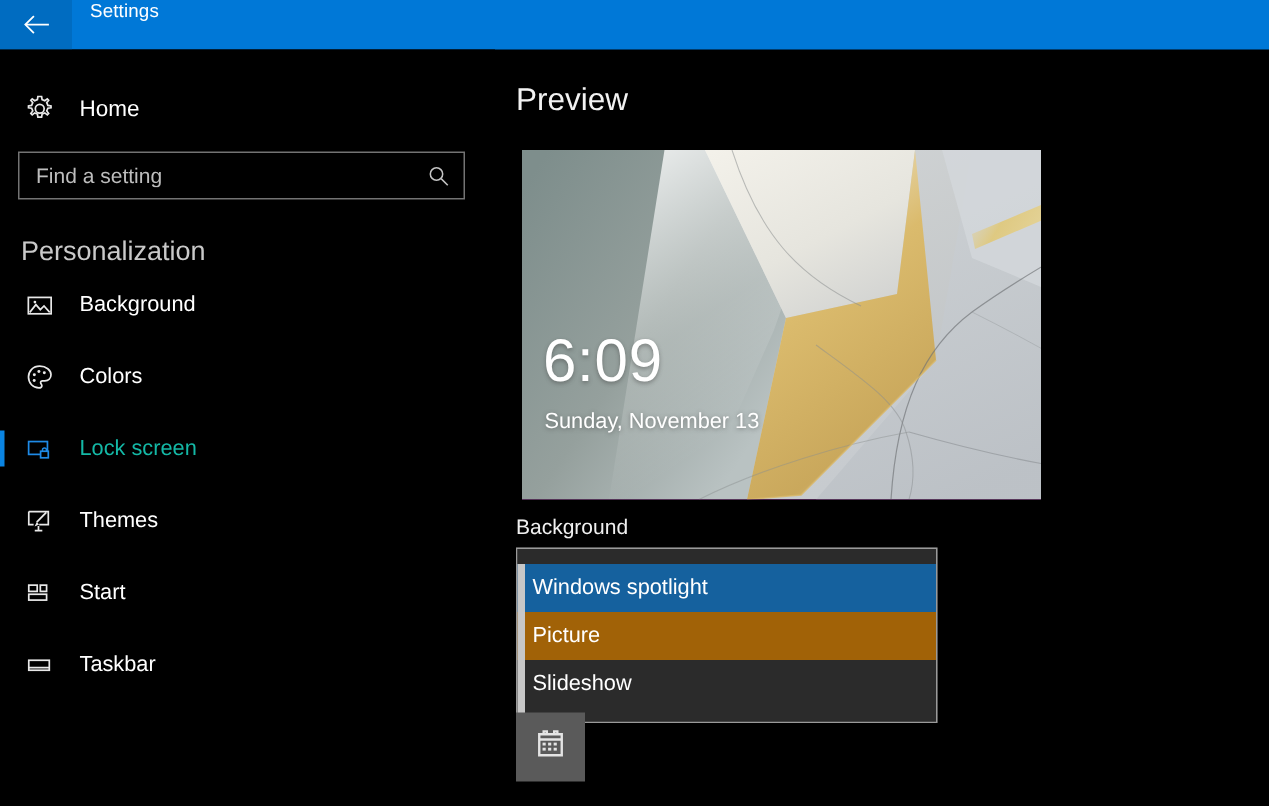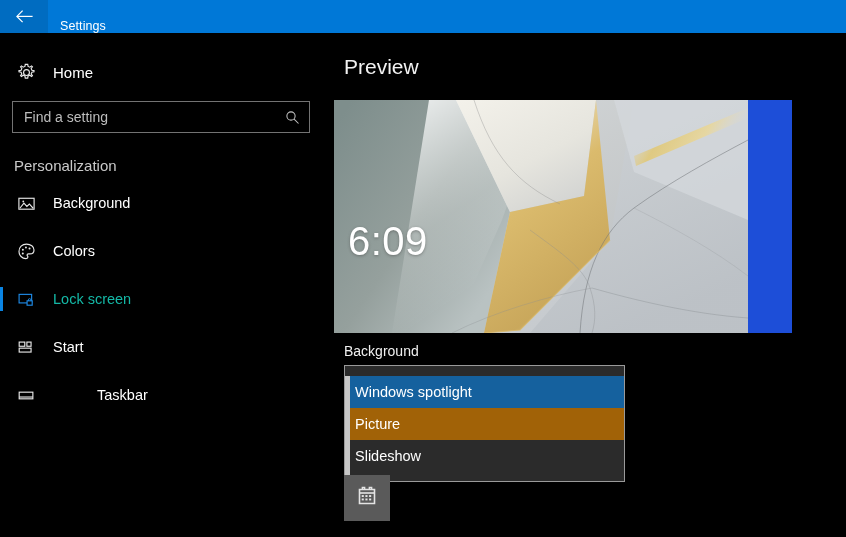--- a/index.html
+++ b/index.html
@@ -8,21 +8,21 @@
     background:#000;
     font-family:"Liberation Sans", sans-serif;
     color:#fff;
     -webkit-font-smoothing:antialiased;
   }
   #app { position:relative; width:846px; height:537px; background:#000; }
 
   
   .titlebar {
     position:absolute; left:0; top:0; width:846px; height:33px;
-    background:#0078d7; display:flex; align-items:flex-end;
+    background:#0078d7; display:flex; align-items:flex-start;
   }
   .back-btn {
     width:48px; height:33px; background:#006cc1;
     display:flex; align-items:center; justify-content:center;
     cursor:pointer;
   }
   .back-btn svg { display:block; }
   .titlebar-title {
     font-size:12.5px; color:#fff; margin-left:12px; letter-spacing:.1px;
   }
@@ -53,42 +53,42 @@
   .search-input {
     flex:1; background:transparent; border:0; outline:none;
     color:#c8c8c8; font-size:14px; font-family:"Liberation Sans", sans-serif;
     padding-left:11px;
   }
   .search-input::placeholder { color:#bdbdbd; opacity:1; }
   .search-ico { width:34px; display:flex; align-items:center; justify-content:center; cursor:pointer; }
 
   .section-head {
     position:absolute; left:14px; top:124px;
-    font-size:15px; color:#c9c9c9;
+    font-size:18px; color:#c9c9c9;
   }
 
   .navlist { position:absolute; left:0; top:147px; width:330px; }
   .nav-row.selected .lbl { color:#14b8a6; }
   .nav-row .accent {
     position:absolute; left:0; top:7px; width:3px; height:24px;
     background:#0a84e2; display:none;
   }
   .nav-row.selected .accent { display:block; }
 
   
   .main { position:absolute; left:330px; top:33px; width:516px; height:504px;text-align:center; }
   .page-title {
     position:absolute; left:14px; top:22px;
     font-size:21px; color:#f2f2f2; font-weight:normal;
   }
 
   
   .preview {
-    position:absolute; left:4px; top:67px; width:458px; height:233px;
-    overflow:hidden; background:#1d4ed8;
+    position:absolute; left:18px; top:67px; width:346px; height:233px;
+    overflow:hidden; background:#701a75;
   }
   .preview svg { display:block; width:414px; height:233px; }
   .lock-clock {
     position:absolute; left:14px; top:119px;
     font-size:40px; font-weight:300; color:#fff; letter-spacing:.5px;
     text-shadow:0 1px 3px rgba(60,60,60,.45);
     font-family:"Liberation Sans", sans-serif;
   }
   .lock-date {
     position:absolute; left:15px; top:173px;
@@ -203,36 +203,50 @@
         <span class="ico">
           <svg width="19" height="19" viewBox="0 0 20 20">
             <rect x="2.2" y="4.6" width="13.2" height="9" fill="none" stroke="#1e8ae6" stroke-width="1.2"></rect>
             <rect x="10.6" y="11.4" width="5.4" height="4.6" fill="#000" stroke="#1e8ae6" stroke-width="1.2"></rect>
             <path d="M11.9 11.6 v-1.1 a1.4 1.4 0 0 1 2.8 0 v1.1" fill="none" stroke="#1e8ae6" stroke-width="1"></path>
           </svg>
         </span>
         <span class="lbl">Lock screen</span>
       </div>
 
+      <div class="nav-row" style="margin-top:10px;">
+
+        <span class="ico">
+          <svg width="19" height="19" viewBox="0 0 20 20">
+            <path d="M2.3 3.2 H16 v9.1 H9.6" fill="none" stroke="#e8e8e8" stroke-width="1.2"></path>
+            <path d="M2.3 3.2 v9.1 h3.4" fill="none" stroke="#e8e8e8" stroke-width="1.2"></path>
+            <path d="M14.6 3.8 L7.9 10.6" fill="none" stroke="#e8e8e8" stroke-width="1.3"></path>
+            <path d="M7.9 10.6 l-1.5 3.1 3.1-1.5z" fill="#e8e8e8"></path>
+            <path d="M9.1 13.3 v3.1" fill="none" stroke="#e8e8e8" stroke-width="1.2"></path>
+            <path d="M6.5 16.6 H11.8" fill="none" stroke="#e8e8e8" stroke-width="1.2"></path>
+          </svg>
+        </span>
+        <span class="lbl">Themes</span>
+      </div>
 
       <div class="nav-row" style="margin-top:10px;">
 
         <span class="ico">
           <svg width="19" height="19" viewBox="0 0 20 20">
             <g fill="none" stroke="#e8e8e8" stroke-width="1.2">
               <rect x="2.3" y="4.3" width="5.9" height="4.4"></rect>
               <rect x="10.4" y="4.3" width="4.4" height="4.4"></rect>
               <rect x="2.3" y="10.7" width="12.5" height="4.1"></rect>
             </g>
           </svg>
         </span>
         <span class="lbl">Start</span>
       </div>
 
-      <div class="nav-row" style="margin-top:10px;gap:44px;">
+      <div class="nav-row" style="margin-top:10px;">
 
         <span class="ico">
           <svg width="19" height="19" viewBox="0 0 20 20">
             <rect x="2.3" y="6.5" width="14.4" height="7" fill="none" stroke="#e8e8e8" stroke-width="1.2"></rect>
             <path d="M2.3 11.6 H16.7" fill="none" stroke="#e8e8e8" stroke-width="1.2"></path>
           </svg>
         </span>
         <span class="lbl">Taskbar</span>
       </div>
 
@@ -304,20 +318,21 @@
         <path d="M246,233 C250,170 268,132 300,108 C336,82 380,58 414,40" fill="none" stroke="#6e7275" stroke-width="0.8" opacity="0.65"></path>
         <path d="M196,130 C226,152 250,168 256,188 C262,206 262,220 258,233" fill="none" stroke="#8a8d8f" stroke-width="0.7" opacity="0.5"></path>
         <path d="M258,188 C300,200 358,214 414,218" fill="none" stroke="#82868a" stroke-width="0.7" opacity="0.5"></path>
         <path d="M118,233 C160,212 214,196 258,188" fill="none" stroke="#8a8d8f" stroke-width="0.7" opacity="0.45"></path>
         <path d="M300,108 C340,128 380,150 414,176" fill="none" stroke="#93979a" stroke-width="0.6" opacity="0.45"></path>
 
         <path d="M150,233 L186,230 L276,140" fill="none" stroke="#d9b867" stroke-width="1.1" opacity="0.8"></path>
       </svg>
 
       <div class="lock-clock">6:09</div>
+      <div class="lock-date">Sunday, November 13</div>
     </div>
 
     <div class="field-label">Background</div>
 
     <div class="dropdown">
       <div class="dd-top"></div>
       <div class="dd-scroll"></div>
       <div class="dd-item selected">
         <span>Windows spotlight</span>
       </div>

